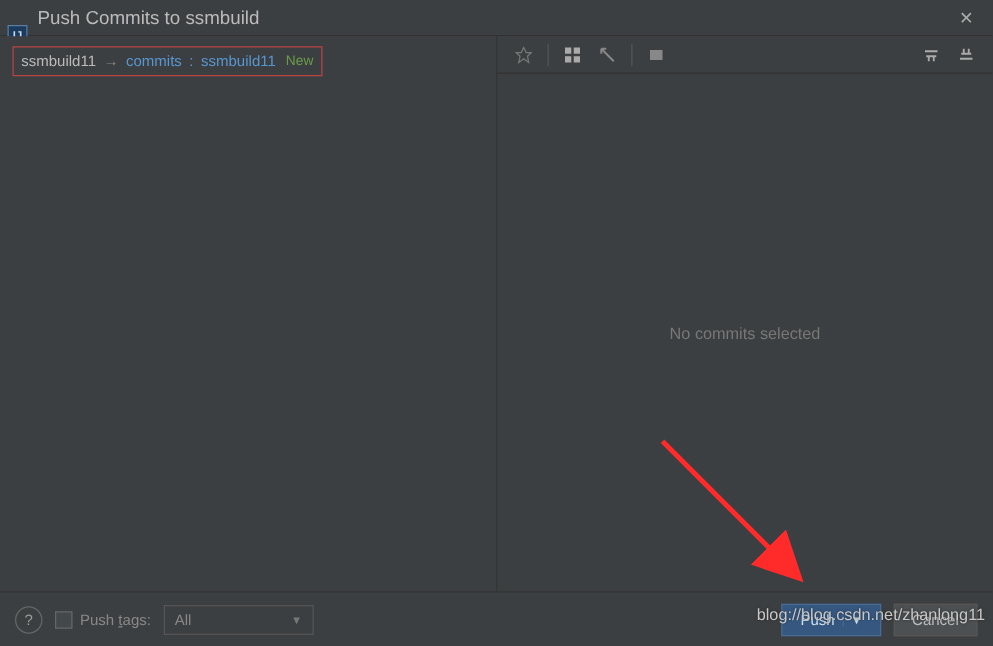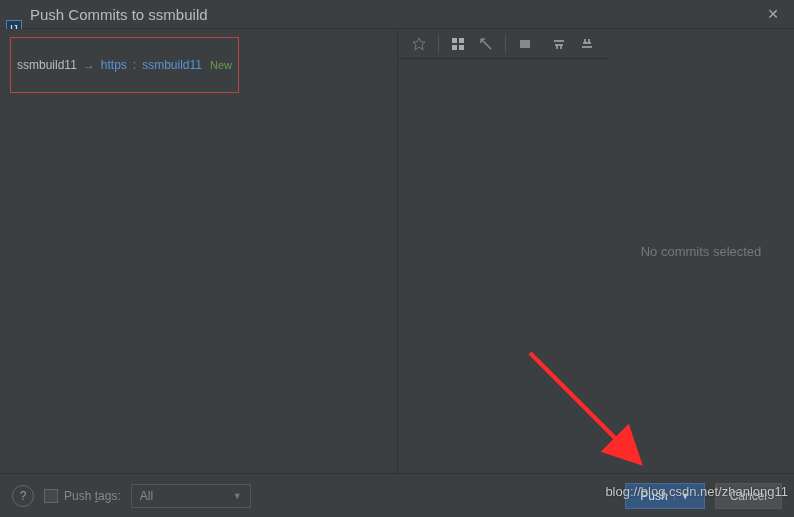--- a/index.html
+++ b/index.html
@@ -45,37 +45,37 @@
       border-top: 1px solid #323232;
     }
     .left-pane {
       width: 398px;
       background: #3c3f41;
       border-right: 1px solid #323232;
       padding: 8px 10px;
     }
     .branch-row {
       border: 1px solid #b94444;
-      padding: 20px 6px;
+      padding: 4px 6px;
       display: inline-flex;
       align-items: center;
       gap: 6px;
       font-size: 12px;
     }
     .local-branch { color: #bbbbbb; }
     .arrow { color: #888; }
     .remote-name { color: #5896d0; }
     .colon { color: #5896d0; }
     .remote-branch { color: #5896d0; }
     .new-badge { color: #6a9b4a; font-size: 11px; margin-left: 2px; }
     .right-pane {
       flex: 1;
       background: #3c3f41;
       display: flex;
-      flex-direction: row;
+      flex-direction: column;
     }
     .toolbar {
       height: 30px;
       display: flex;
       align-items: center;
       padding: 0 10px;
       gap: 6px;
       border-bottom: 1px solid #323232;
     }
     .tool-btn {
@@ -169,21 +169,21 @@
   <div class="app-icon">IJ</div>
   <div class="title-text">Push Commits to ssmbuild</div>
   <div class="close-x">✕</div>
 </div>
 
 <div class="main">
   <div class="left-pane">
     <div class="branch-row">
       <span class="local-branch">ssmbuild11</span>
       <span class="arrow">→</span>
-      <span class="remote-name">https</span>
+      <span class="remote-name">commits</span>
       <span class="colon">:</span>
       <span class="remote-branch">ssmbuild11</span>
       <span class="new-badge">New</span>
     </div>
   </div>
 
   <div class="right-pane">
     <div class="toolbar">
       <div class="tool-btn">
         <svg width="14" height="14" viewBox="0 0 14 14">

